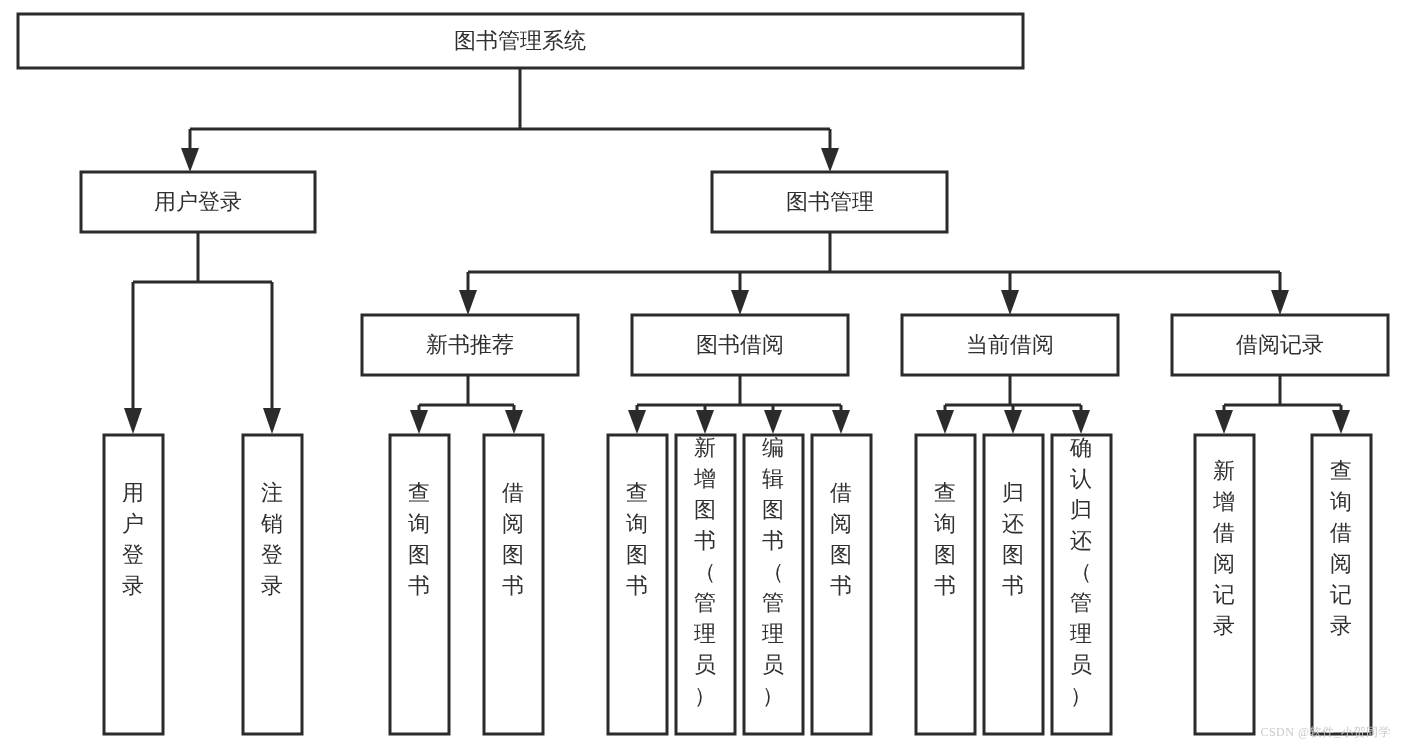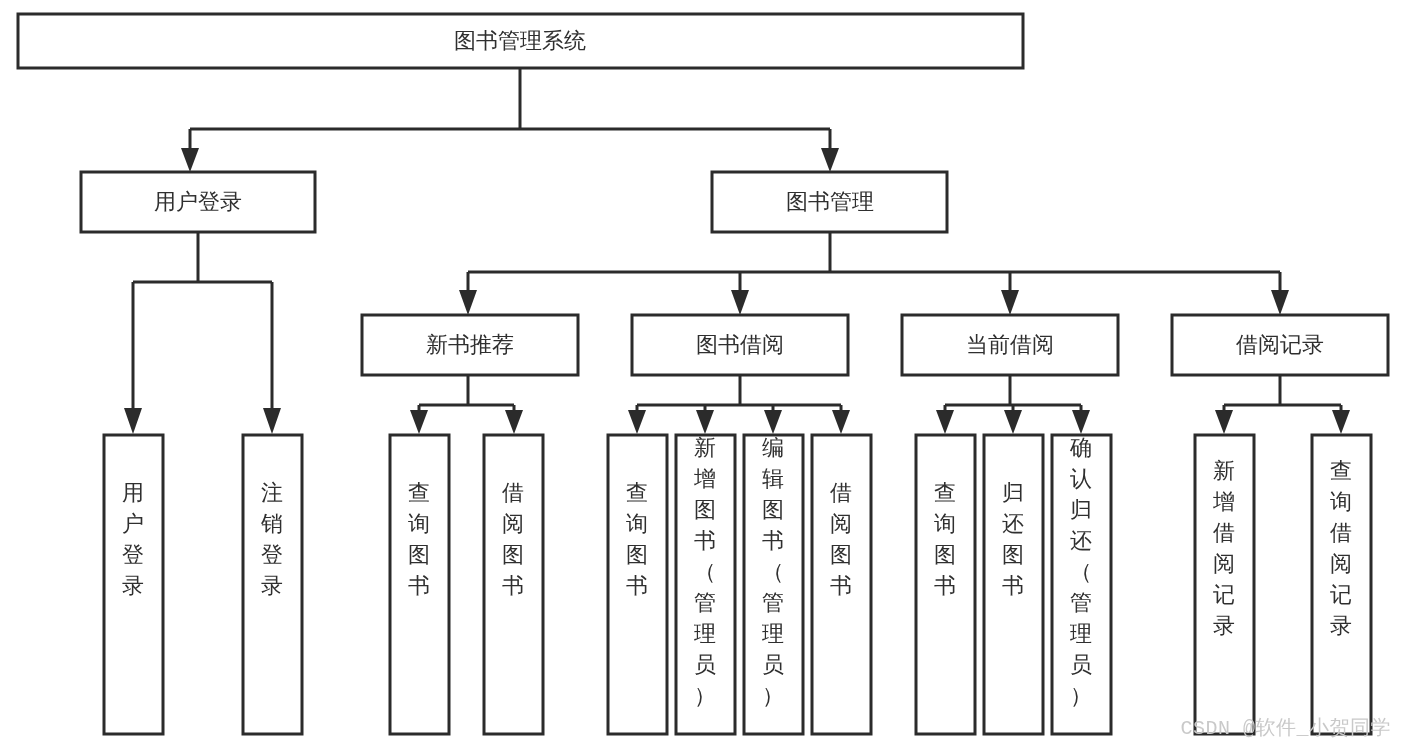--- a/index.html
+++ b/index.html
@@ -46,22 +46,22 @@
   }
   .arrow-head {
     fill: #2b2b2b;
     stroke: none;
   }
   .watermark {
     position: absolute;
     right: 14px;
     bottom: 6px;
     color: #c9c9c9;
-    font-size: 20px;
-    font-family: Liberation Mono, monospace;
+    font-size: 12px;
+    font-family: Liberation Serif, serif;
     white-space: nowrap;
     letter-spacing: 0.5px;
     user-select: none;
   }
 </style>
 </head>
 <body>
 
 <svg id="diagram" viewBox="0 0 1405 747" xmlns="http://www.w3.org/2000/svg">
 

